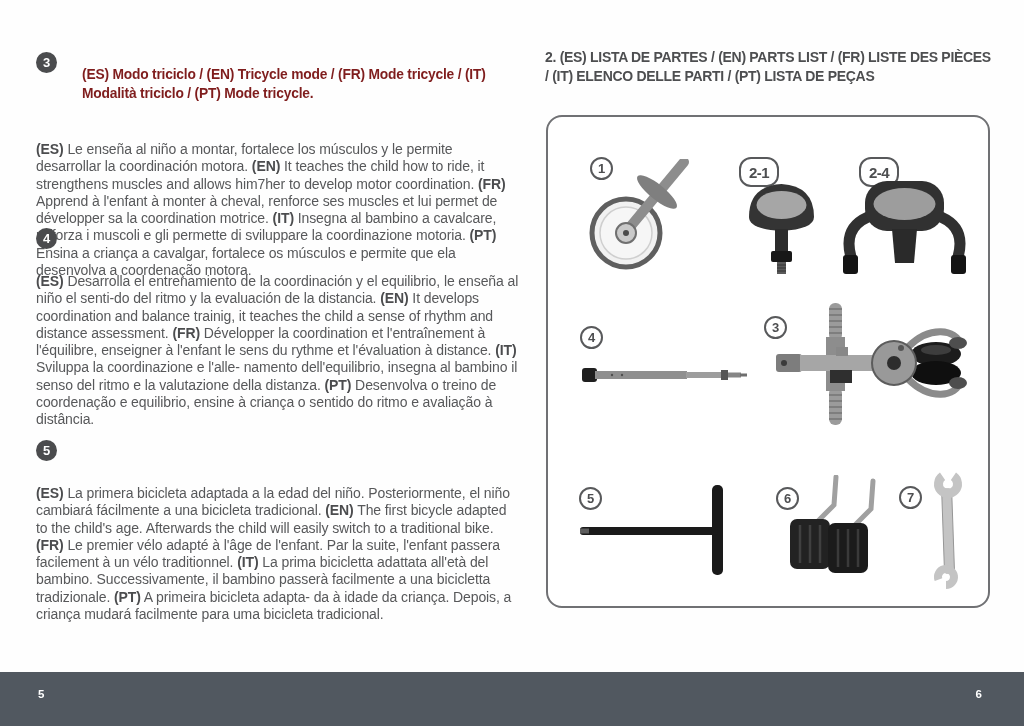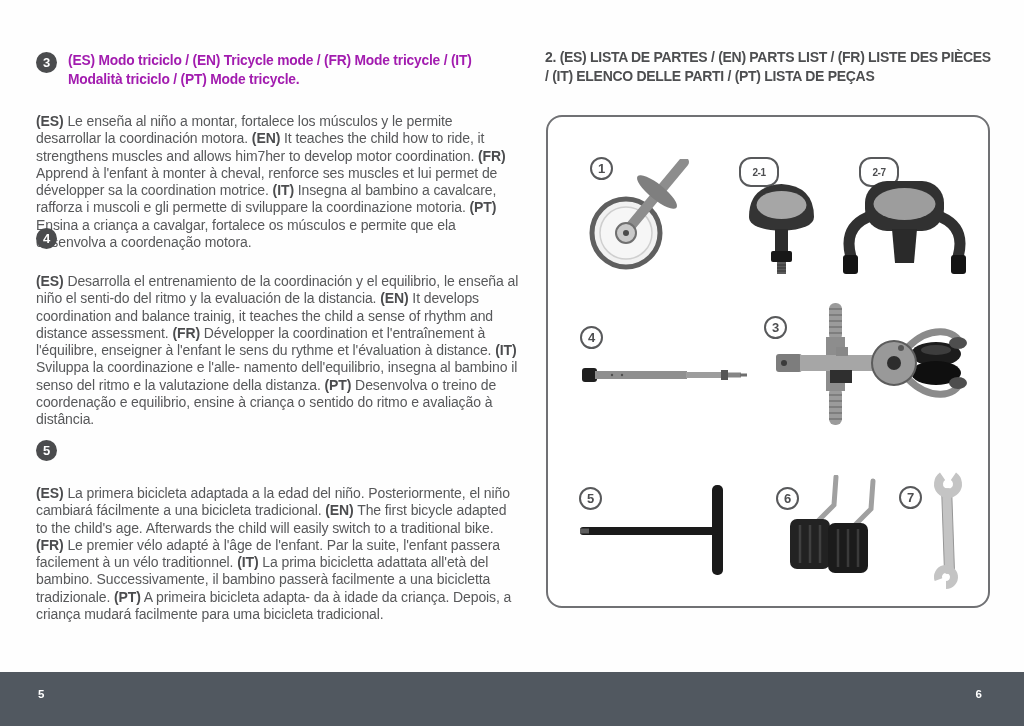--- a/index.html
+++ b/index.html
@@ -12,22 +12,22 @@
 
   
   .sec{position:absolute;left:36px;width:484px;}
   .sec-head{display:flex;gap:11px;align-items:flex-start;}
   .badge{
     flex:0 0 auto;width:21px;height:21px;border-radius:50%;
     background:#4b4c4e;color:#ffffff;font-weight:bold;font-size:13px;
     display:flex;align-items:center;justify-content:center;margin-top:0px;
   }
   .sec-title{
-    margin:0;font-size:13.8px;line-height:18.5px;font-weight:bold;
-    color:#a21caf;letter-spacing:-0.2px;width:432px;
+    margin:14px;font-size:13.8px;line-height:18.5px;font-weight:bold;
+    color:#7f1d1d;letter-spacing:-0.2px;width:432px;
   }
   .sec-body{
     margin:24px 0 0 0;font-size:14px;line-height:17.3px;
     color:#57585a;letter-spacing:-0.1px;width:484px;
   }
   .sec-body b{font-weight:bold;color:#4b4c4e;}
   #sec-tricycle{top:52px;}
   #sec-balance{top:228px;}
   #sec-bike{top:440px;}
 
@@ -40,21 +40,21 @@
   .parts-box{
     position:absolute;left:546px;top:115px;width:440px;height:489px;
     border:2px solid #707174;border-radius:16px;background:#ffffff;
   }
   .plabel{
     position:absolute;border:2px solid #58595b;background:#ffffff;
     color:#4d4e50;font-weight:bold;display:flex;align-items:center;justify-content:center;
     box-sizing:border-box;
   }
   .plabel.round{width:23px;height:23px;border-radius:50%;font-size:13px;}
-  .plabel.pill{width:40px;height:30px;border-radius:12px;font-size:10px;letter-spacing:-0.5px;}
+  .plabel.pill{width:40px;height:30px;border-radius:12px;font-size:15px;letter-spacing:-0.5px;}
   .part-img{position:absolute;}
 
   
   .footer{position:absolute;left:0;top:672px;width:1024px;height:54px;background:#515860;}
   .pn{position:absolute;top:16px;color:#ffffff;font-size:11.5px;font-weight:bold;}
   .pn-left{left:38px;}
   .pn-right{right:42px;}
 </style>
 </head>
 <body>
@@ -88,21 +88,21 @@
   </div>
 
   <div>
 
     <h1 class="parts-heading">2. (ES) LISTA DE PARTES / (EN) PARTS LIST / (FR) LISTE DES PIÈCES / (IT) ELENCO DELLE PARTI / (PT) LISTA DE PEÇAS</h1>
 
     <div class="parts-box">
 
       <span class="plabel round" style="left:42px;top:40px">1</span>
       <span class="plabel pill" style="left:191px;top:40px">2-1</span>
-      <span class="plabel pill" style="left:311px;top:40px">2-7</span>
+      <span class="plabel pill" style="left:311px;top:40px">2-4</span>
       <span class="plabel round" style="left:32px;top:209px">4</span>
       <span class="plabel round" style="left:216px;top:199px">3</span>
       <span class="plabel round" style="left:31px;top:370px">5</span>
       <span class="plabel round" style="left:228px;top:370px">6</span>
       <span class="plabel round" style="left:351px;top:369px">7</span>
 
       <svg class="part-img" style="left:36px;top:42px" width="130" height="118" viewBox="0 0 130 118">
         <circle cx="42" cy="74" r="34" fill="#f1f1f1" stroke="#5f5f5f" stroke-width="5"></circle>
         <circle cx="42" cy="74" r="26" fill="#f6f6f6" stroke="#cfcfcf" stroke-width="1.5"></circle>
         <line x1="46" y1="68" x2="100" y2="3" stroke="#8d8d8d" stroke-width="10" stroke-linecap="round"></line>

